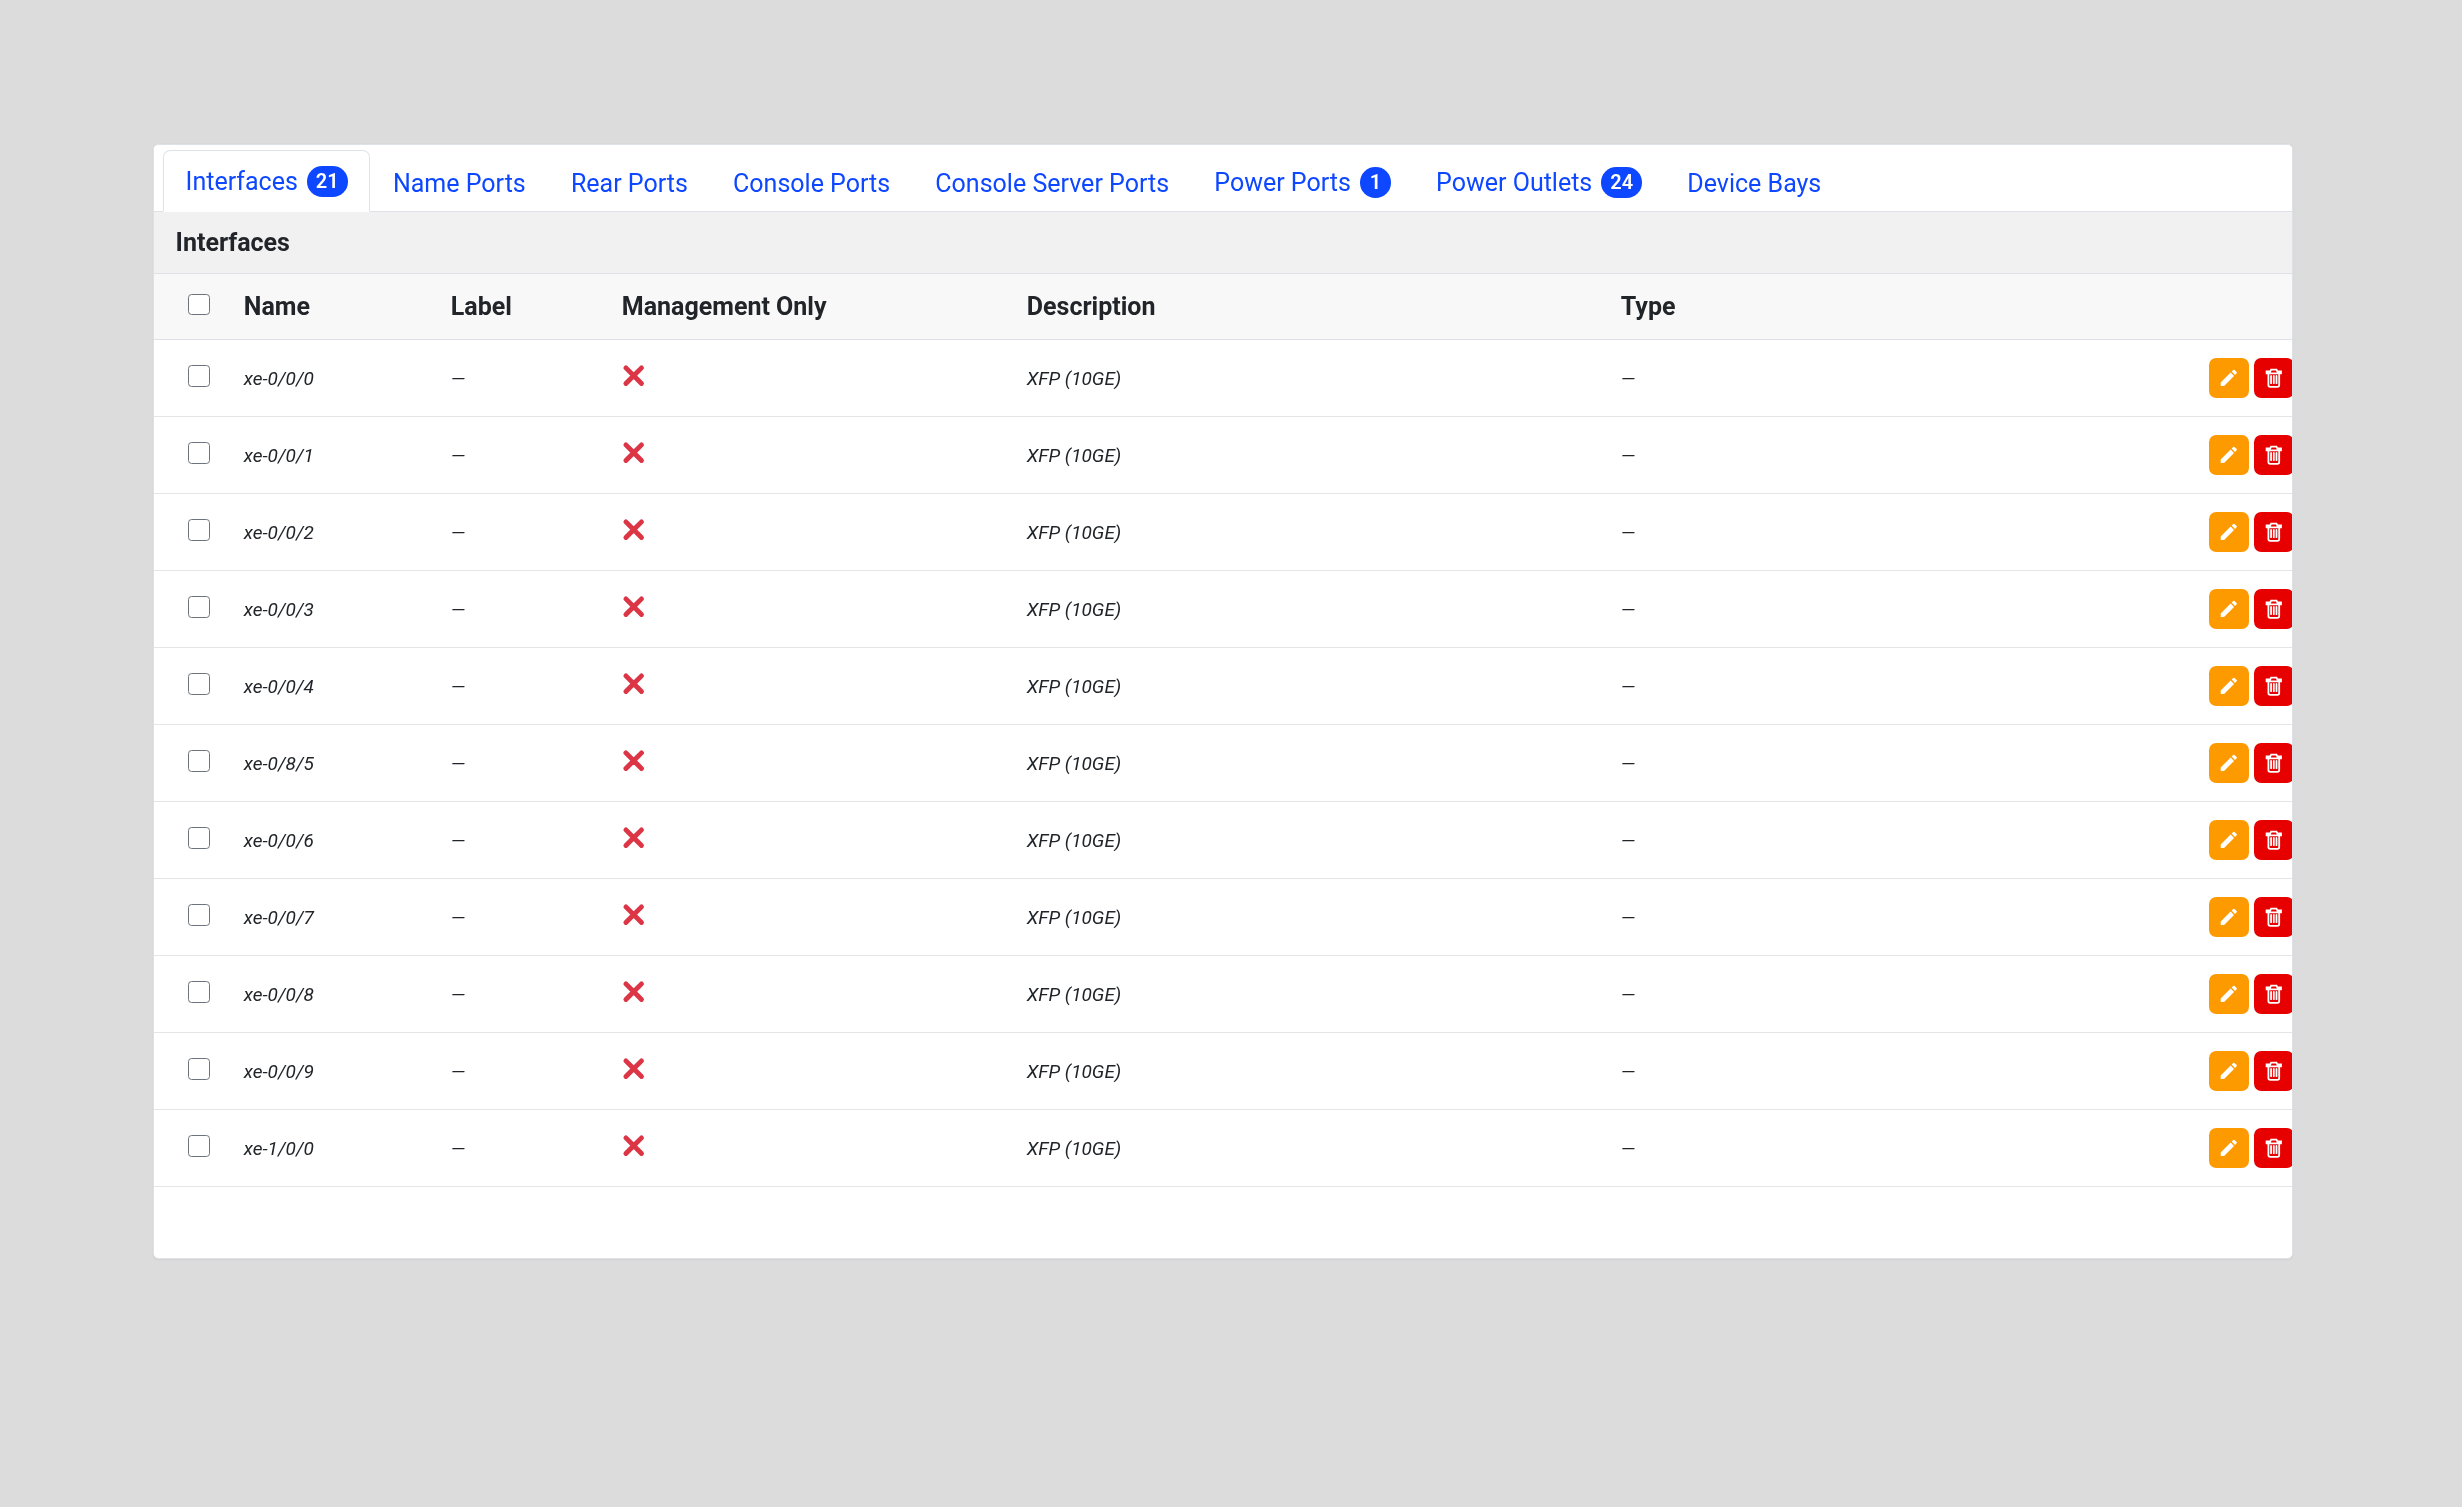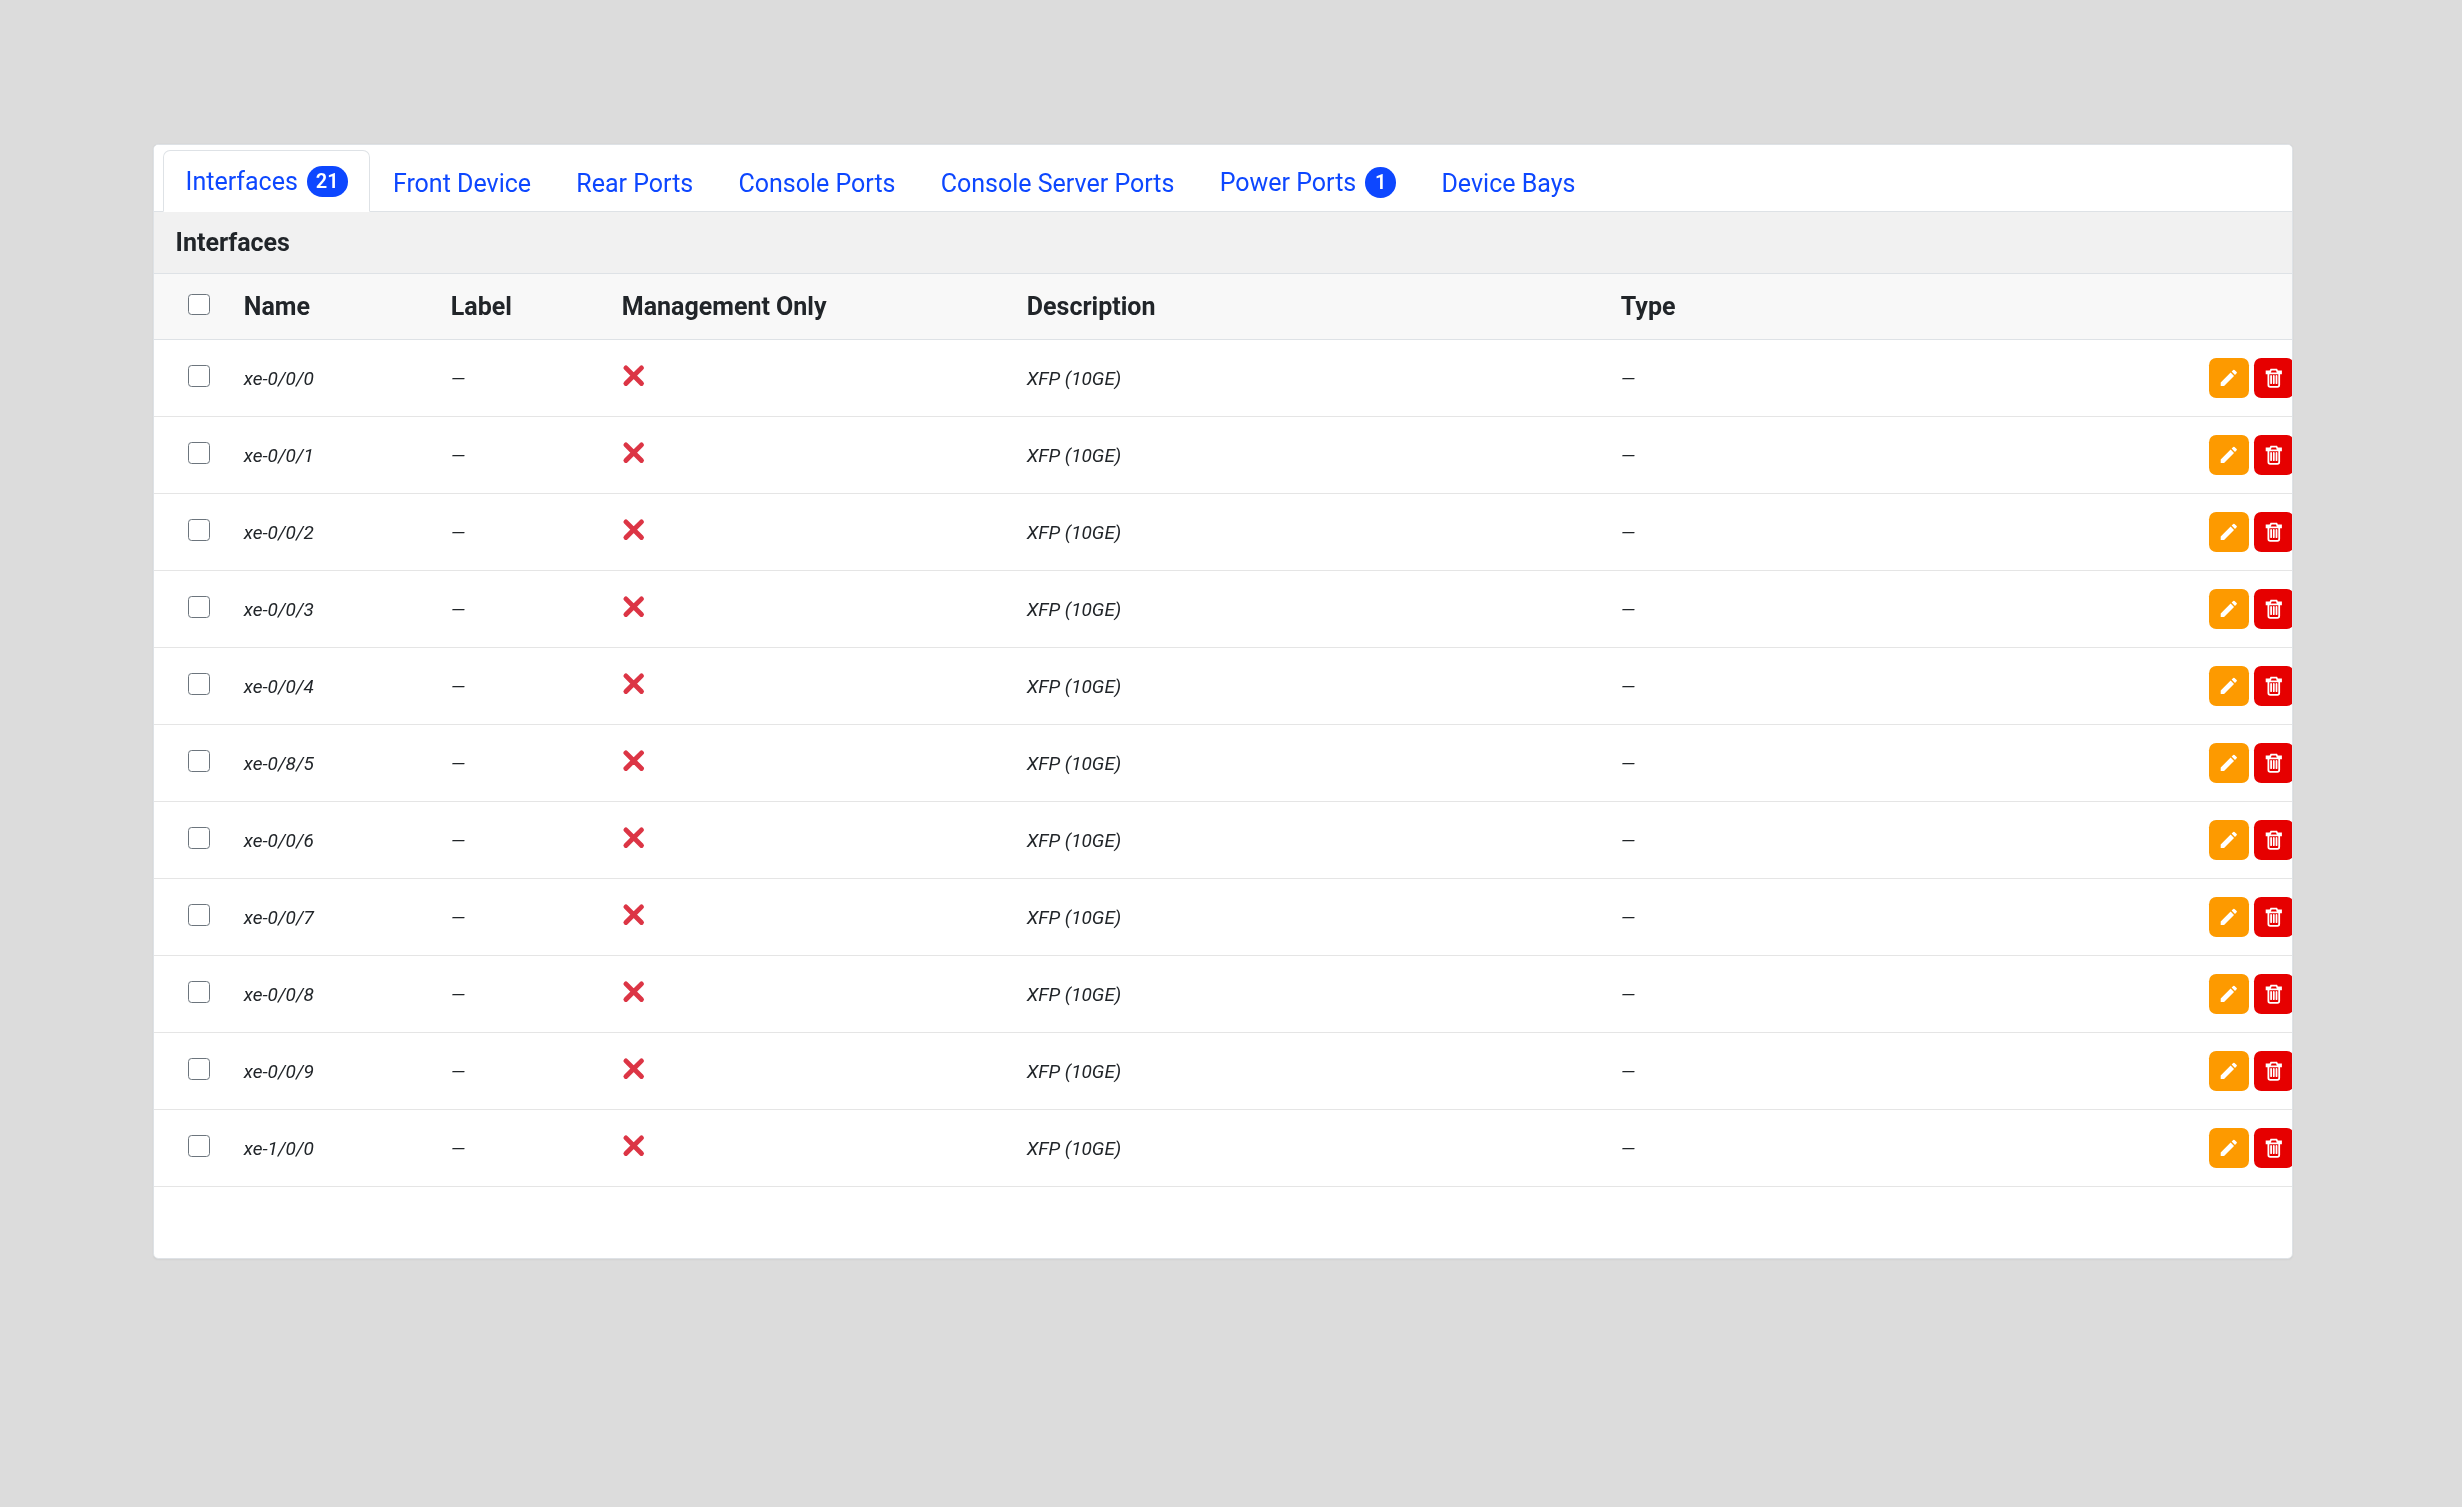--- a/index.html
+++ b/index.html
@@ -147,34 +147,38 @@
 <body>
 <div class="stage">
   <div class="panel">
 
     <div class="tabs">
       <div class="tab active">
         <span>Interfaces</span>
         <span class="badge">21</span>
       </div>
       <div class="tab">
-        <span>Front Device</span>
+        <span>Name Ports</span>
       </div>
       <div class="tab">
         <span>Rear Ports</span>
       </div>
       <div class="tab">
         <span>Console Ports</span>
       </div>
       <div class="tab">
         <span>Console Server Ports</span>
       </div>
       <div class="tab">
         <span>Power Ports</span>
         <span class="badge">1</span>
+      </div>
+      <div class="tab">
+        <span>Power Outlets</span>
+        <span class="badge">24</span>
       </div>
       <div class="tab">
         <span>Device Bays</span>
       </div>
     </div>
 
     <div class="card-header">Interfaces</div>
 
     <div class="tbl">
       <div class="thead">

